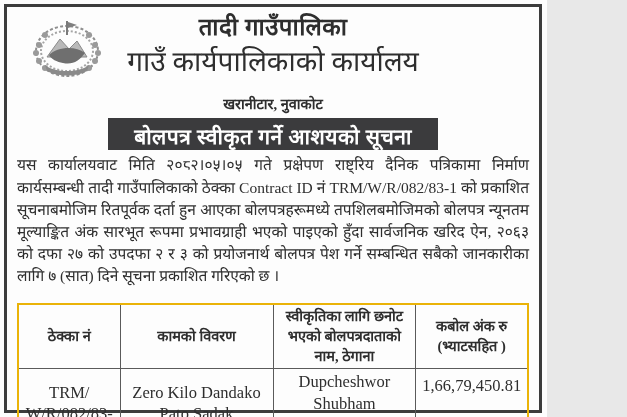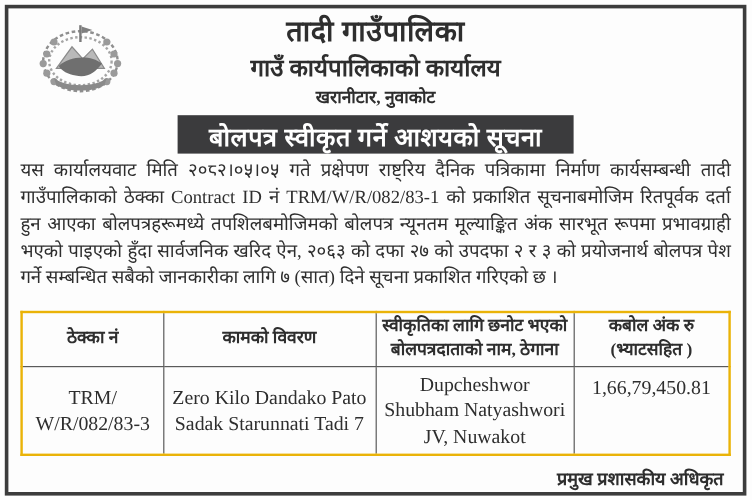--- a/index.html
+++ b/index.html
@@ -1,30 +1,30 @@
 <!DOCTYPE html>
 <html lang="ne"><head>
 <meta charset="utf-8">
 <style>
   html,body{margin:0;padding:0;background:#e8e8e8;}
   .page{
-    width:627px;height:417px;background:#fdfdfd;position:relative;
+    width:547px;height:417px;background:#fdfdfd;position:relative;
     font-family:"Liberation Serif","DejaVu Serif",serif;color:#2e2e2e;
     box-sizing:border-box;overflow:hidden;
   }
   .frame{
     position:absolute;left:4px;top:4px;right:5px;bottom:4px;
     border:3px solid #3c3c3c;background:#fdfdfd;
     box-sizing:border-box;padding:5px 8px 4px 8px;
   }
   .emblem{position:absolute;left:20px;top:8px;width:80px;height:70px;}
   .hdr{text-align:center;line-height:1.15;}
   .hdr .muni{font-size:24px;font-weight:bold;letter-spacing:.5px;margin-top:2px;}
-  .hdr .office{font-size:20px;font-weight:bold;margin-top:4px;}
-  .hdr .addr{font-size:14.5px;font-weight:bold;margin-top:5px;}
+  .hdr .office{font-size:28px;font-weight:normal;margin-top:4px;}
+  .hdr .addr{font-size:14.5px;font-weight:bold;margin-top:18px;}
   .banner-wrap{text-align:center;margin-top:6px;}
   .banner{
     display:inline-block;background:#3b3b3d;color:#ffffff;
     font-size:21px;font-weight:bold;padding:4px 26px 0 26px;
     letter-spacing:.5px;
   }
   .pubdate{text-align:center;font-size:13.5px;font-weight:bold;margin-top:9px;}
   .body-text{
     font-size:15.5px;line-height:1.43;text-align:justify;
     margin:4px 2px 16px 2px;

